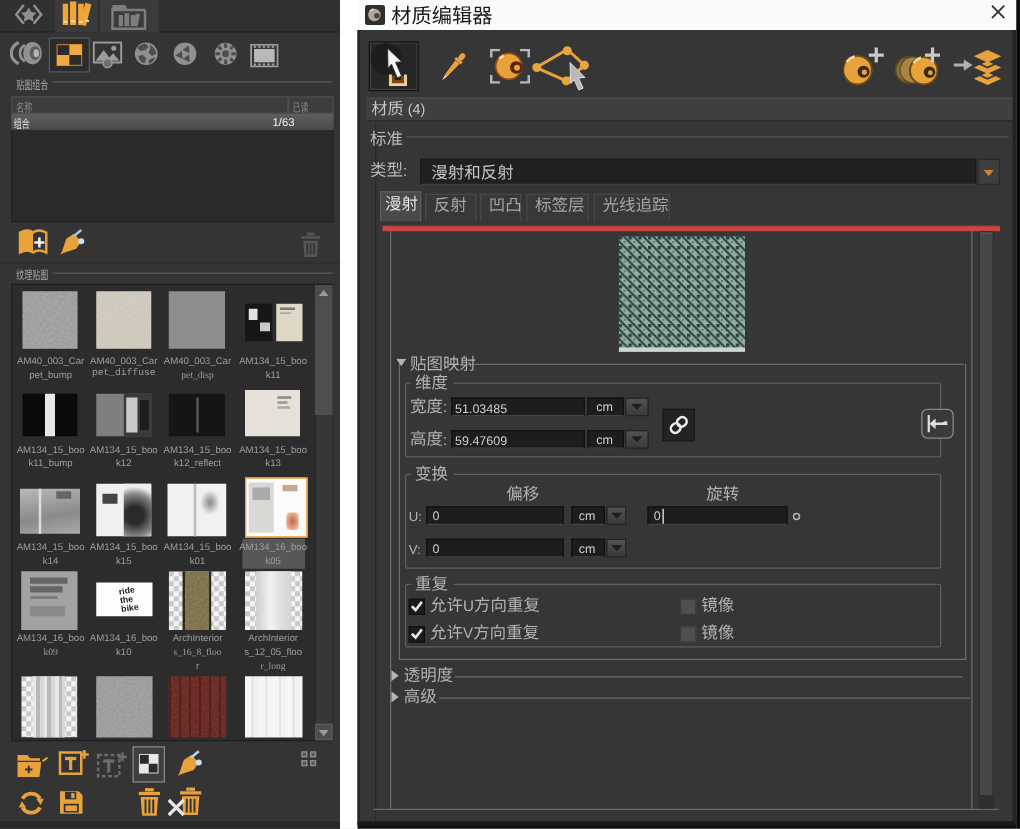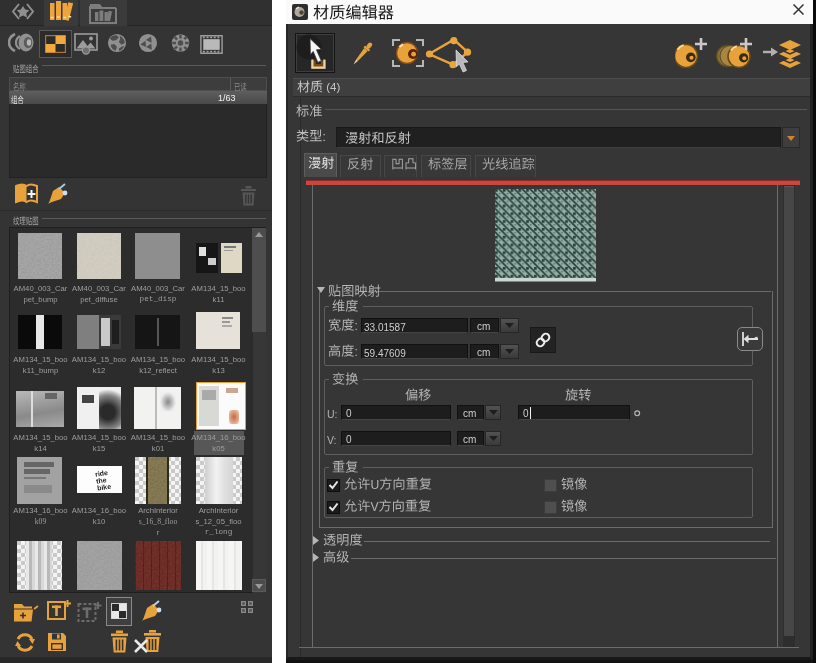--- a/index.html
+++ b/index.html
@@ -220,27 +220,27 @@
 <div class="abs" style="left:40.5px;top:284px;width:0;display:flex;justify-content:center">
         <span style="font-size:7.7px;font-family:'Liberation Sans';color:#9e9e9e;white-space:nowrap">AM40_003_Car</span>
       </div>
       <div class="abs" style="left:40.5px;top:295px;width:0;display:flex;justify-content:center">
         <span style="font-size:7.7px;font-family:'Liberation Sans';color:#9e9e9e;white-space:nowrap">pet_bump</span>
       </div>
 <div class="abs" style="left:99px;top:284px;width:0;display:flex;justify-content:center">
         <span style="font-size:7.7px;font-family:'Liberation Sans';color:#9e9e9e;white-space:nowrap">AM40_003_Car</span>
       </div>
       <div class="abs" style="left:99px;top:295px;width:0;display:flex;justify-content:center">
-        <span style="font-size:7.7px;font-family:Liberation Sans, sans-serif;color:#9e9e9e;white-space:nowrap">pet_diffuse</span>
+        <span style="font-size:7.7px;font-family:Liberation Mono, monospace;color:#9e9e9e;white-space:nowrap">pet_diffuse</span>
       </div>
 <div class="abs" style="left:158px;top:284px;width:0;display:flex;justify-content:center">
         <span style="font-size:7.7px;font-family:'Liberation Sans';color:#9e9e9e;white-space:nowrap">AM40_003_Car</span>
       </div>
       <div class="abs" style="left:158px;top:295px;width:0;display:flex;justify-content:center">
-        <span style="font-size:7.7px;font-family:Liberation Mono, monospace;color:#9e9e9e;white-space:nowrap">pet_disp</span>
+        <span style="font-size:7.7px;font-family:Liberation Serif, serif;color:#9e9e9e;white-space:nowrap">pet_disp</span>
       </div>
 <div class="abs" style="left:218.5px;top:284px;width:0;display:flex;justify-content:center">
         <span style="font-size:7.7px;font-family:'Liberation Sans';color:#9e9e9e;white-space:nowrap">AM134_15_boo</span>
       </div>
       <div class="abs" style="left:218.5px;top:295px;width:0;display:flex;justify-content:center">
         <span style="font-size:7.7px;font-family:'Liberation Sans';color:#9e9e9e;white-space:nowrap">k11</span>
       </div>
 <div class="abs" style="left:18px;top:315px;width:44px;height:34px;background:#0a0a0a"></div>
 <div class="abs" style="left:36px;top:315px;width:8px;height:34px;background:#e8e8e8"></div>
 <div class="abs" style="left:77px;top:315px;width:44px;height:34px;background:#7f7f7f"></div>
@@ -361,21 +361,21 @@
       <div class="abs" style="left:158px;top:528px;width:0;display:flex;justify-content:center">
         <span style="font-size:7.7px;font-family:'Liberation Sans';color:#9e9e9e;white-space:nowrap">r</span>
       </div>
 <div class="abs" style="left:218.5px;top:506px;width:0;display:flex;justify-content:center">
         <span style="font-size:7.7px;font-family:'Liberation Sans';color:#9e9e9e;white-space:nowrap">ArchInterior</span>
       </div>
       <div class="abs" style="left:218.5px;top:517px;width:0;display:flex;justify-content:center">
         <span style="font-size:7.7px;font-family:'Liberation Sans';color:#9e9e9e;white-space:nowrap">s_12_05_floo</span>
       </div>
       <div class="abs" style="left:218.5px;top:528px;width:0;display:flex;justify-content:center">
-        <span style="font-size:7.7px;font-family:Liberation Mono, monospace;color:#9e9e9e;white-space:nowrap">r_long</span>
+        <span style="font-size:7.7px;font-family:Liberation Serif, serif;color:#9e9e9e;white-space:nowrap">r_long</span>
       </div>
 <svg class="abs" style="left:17px;top:541px" width="45" height="49">
         <rect width="45" height="49" fill="url(#chk)"></rect>
       </svg>
 <div class="abs" style="left:26px;top:541px;width:26px;height:49px;background:repeating-linear-gradient(90deg,#e8e8e8 0 3px,#b9b9b9 3px 6px,#d8d8d8 6px 9px)"></div>
 <div class="abs" style="left:77px;top:541px;width:45px;height:49px;background:#9b9b9b"></div>
       <svg class="abs" style="left:77px;top:541px" width="45" height="49">
         <filter id="nz77541">
           <feTurbulence type="fractalNoise" baseFrequency="0.5" numOctaves="3" stitchTiles="stitch"></feTurbulence>
           <feColorMatrix type="saturate" values="0"></feColorMatrix>
@@ -689,21 +689,21 @@
           </g>
         </svg></div>
 <div class="abs" style="left:42px;top:318px"><svg width="32" height="16" viewBox="0 0 32 16" style="overflow:visible">
           <g fill="#b5b5b5" opacity="1">
             <path transform="translate(0.00,11.62) scale(0.0132,-0.0132)" d="M523 190V29C523 -47 550 -68 652 -68C674 -68 814 -68 837 -68C929 -68 952 -32 961 120C941 125 910 136 893 149C888 17 881 -1 832 -1C800 -1 682 -1 658 -1C607 -1 598 3 598 30V190ZM441 316V237C441 156 413 45 42 -32C60 -48 83 -77 92 -95C477 -5 521 130 521 235V316ZM201 417V101H276V352H719V107H797V417ZM432 828C445 804 458 776 470 751H76V568H146V686H853V568H926V751H561C549 781 528 821 510 850ZM597 650V585H404V651H327V585H174V524H327V452H404V524H597V451H672V524H828V585H672V650Z"></path>
             <path transform="translate(13.20,11.62) scale(0.0132,-0.0132)" d="M386 644V557H225V495H386V329H775V495H937V557H775V644H701V557H458V644ZM701 495V389H458V495ZM757 203C713 151 651 110 579 78C508 111 450 153 408 203ZM239 265V203H369L335 189C376 133 431 86 497 47C403 17 298 -1 192 -10C203 -27 217 -56 222 -74C347 -60 469 -35 576 7C675 -37 792 -65 918 -80C927 -61 946 -31 962 -15C852 -5 749 15 660 46C748 93 821 157 867 243L820 268L807 265ZM473 827C487 801 502 769 513 741H126V468C126 319 119 105 37 -46C56 -52 89 -68 104 -80C188 78 201 309 201 469V670H948V741H598C586 773 566 813 548 845Z"></path>
             <text xml:space="preserve" x="26.40" y="11.62" font-family="Liberation Sans" font-size="12.14px" fill="#b5b5b5">:</text>
           </g>
         </svg></div>
 <div class="abs" style="left:75px;top:318px;width:107px;height:15px;background:#1d1d1d;border:1px solid #111;border-bottom-color:#444"></div>
-<div class="abs" style="left:78px;top:322px;font-size:10px;color:#cfcfcf;font-family:'Liberation Sans';white-space:nowrap">33.01587</div>
+<div class="abs" style="left:78px;top:322px;font-size:10px;color:#cfcfcf;font-family:'Liberation Sans';white-space:nowrap">51.03485</div>
 <div class="abs" style="left:184px;top:318px;width:29px;height:15px;background:#1d1d1d;border:1px solid #111;border-bottom-color:#444"></div>
 <div class="abs" style="left:191px;top:321px;font-size:10px;color:#cfcfcf;font-family:'Liberation Sans';white-space:nowrap">cm</div>
 <div class="abs" style="left:214px;top:318px;width:19px;height:15px;background:linear-gradient(#525252,#3a3a3a);border:1px solid #262626"></div>
       <svg class="abs" style="left:219.0px;top:323.0px" width="9" height="5">
         <path d="M4.5 5 L9 0 H0 z" fill="#1e1e1e"></path>
       </svg>
 <div class="abs" style="left:244px;top:327px;width:26px;height:26px;background:#232323;border:1px solid #191919"></div>
 <svg class="abs" style="left:248px;top:331px" width="18" height="18" viewBox="0 0 18 18">
 <g transform="rotate(-45 9 9)" fill="none" stroke="#ececec" stroke-width="2">
 <rect x="1.5" y="5.5" width="8" height="7" rx="3.5"></rect>

